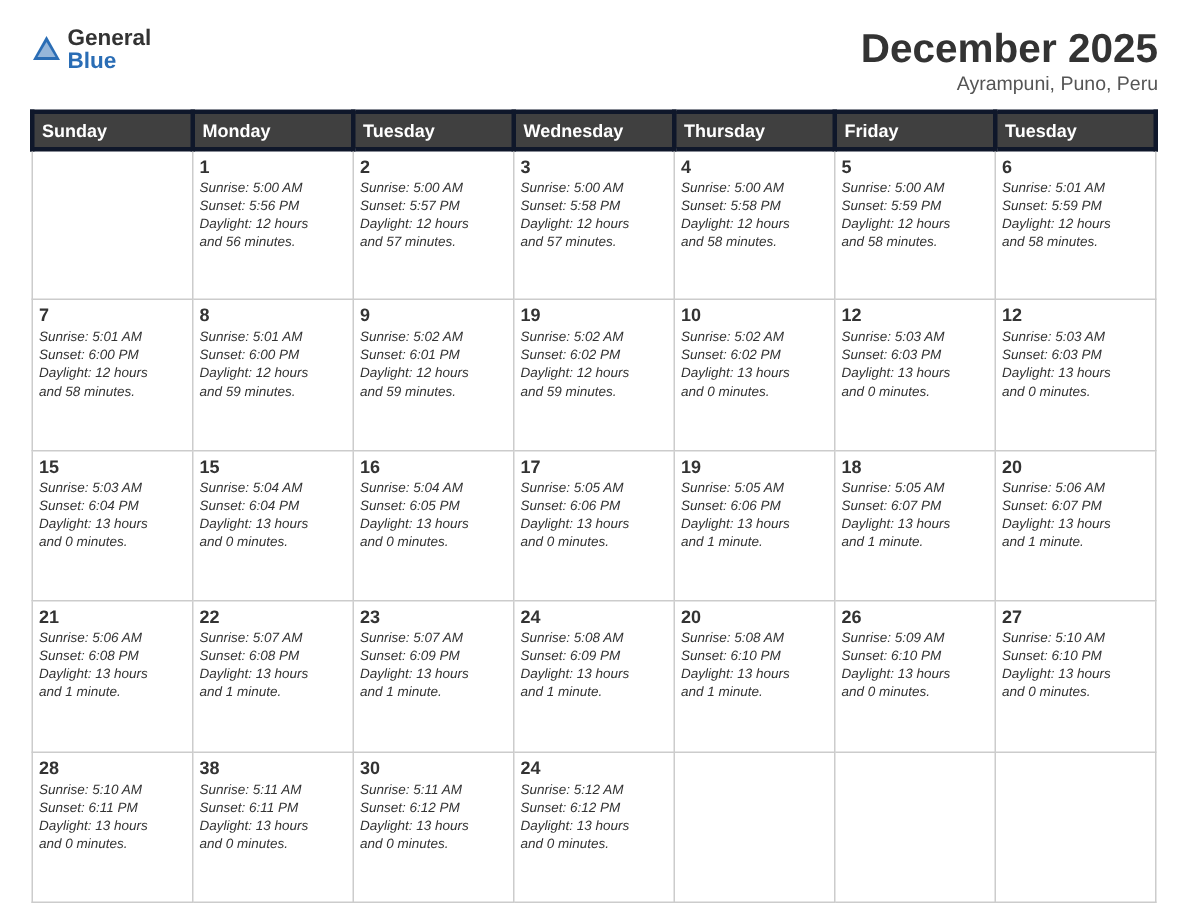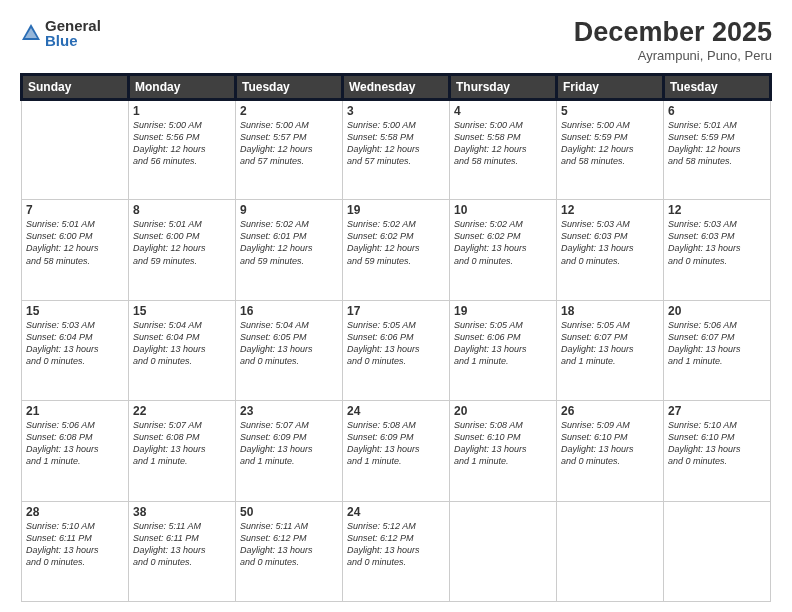--- a/index.html
+++ b/index.html
@@ -253,21 +253,21 @@
         <tr>
           <td>
             <span class="day-num">28</span>
             <div class="day-info">Sunrise: 5:10 AM<br>Sunset: 6:11 PM<br>Daylight: 13 hours<br>and 0 minutes.</div>
           </td>
           <td>
             <span class="day-num">38</span>
             <div class="day-info">Sunrise: 5:11 AM<br>Sunset: 6:11 PM<br>Daylight: 13 hours<br>and 0 minutes.</div>
           </td>
           <td>
-            <span class="day-num">50</span>
+            <span class="day-num">30</span>
             <div class="day-info">Sunrise: 5:11 AM<br>Sunset: 6:12 PM<br>Daylight: 13 hours<br>and 0 minutes.</div>
           </td>
           <td>
             <span class="day-num">24</span>
             <div class="day-info">Sunrise: 5:12 AM<br>Sunset: 6:12 PM<br>Daylight: 13 hours<br>and 0 minutes.</div>
           </td>
           <td class="empty-cell"></td>
           <td class="empty-cell"></td>
           <td class="empty-cell"></td>
         </tr>

